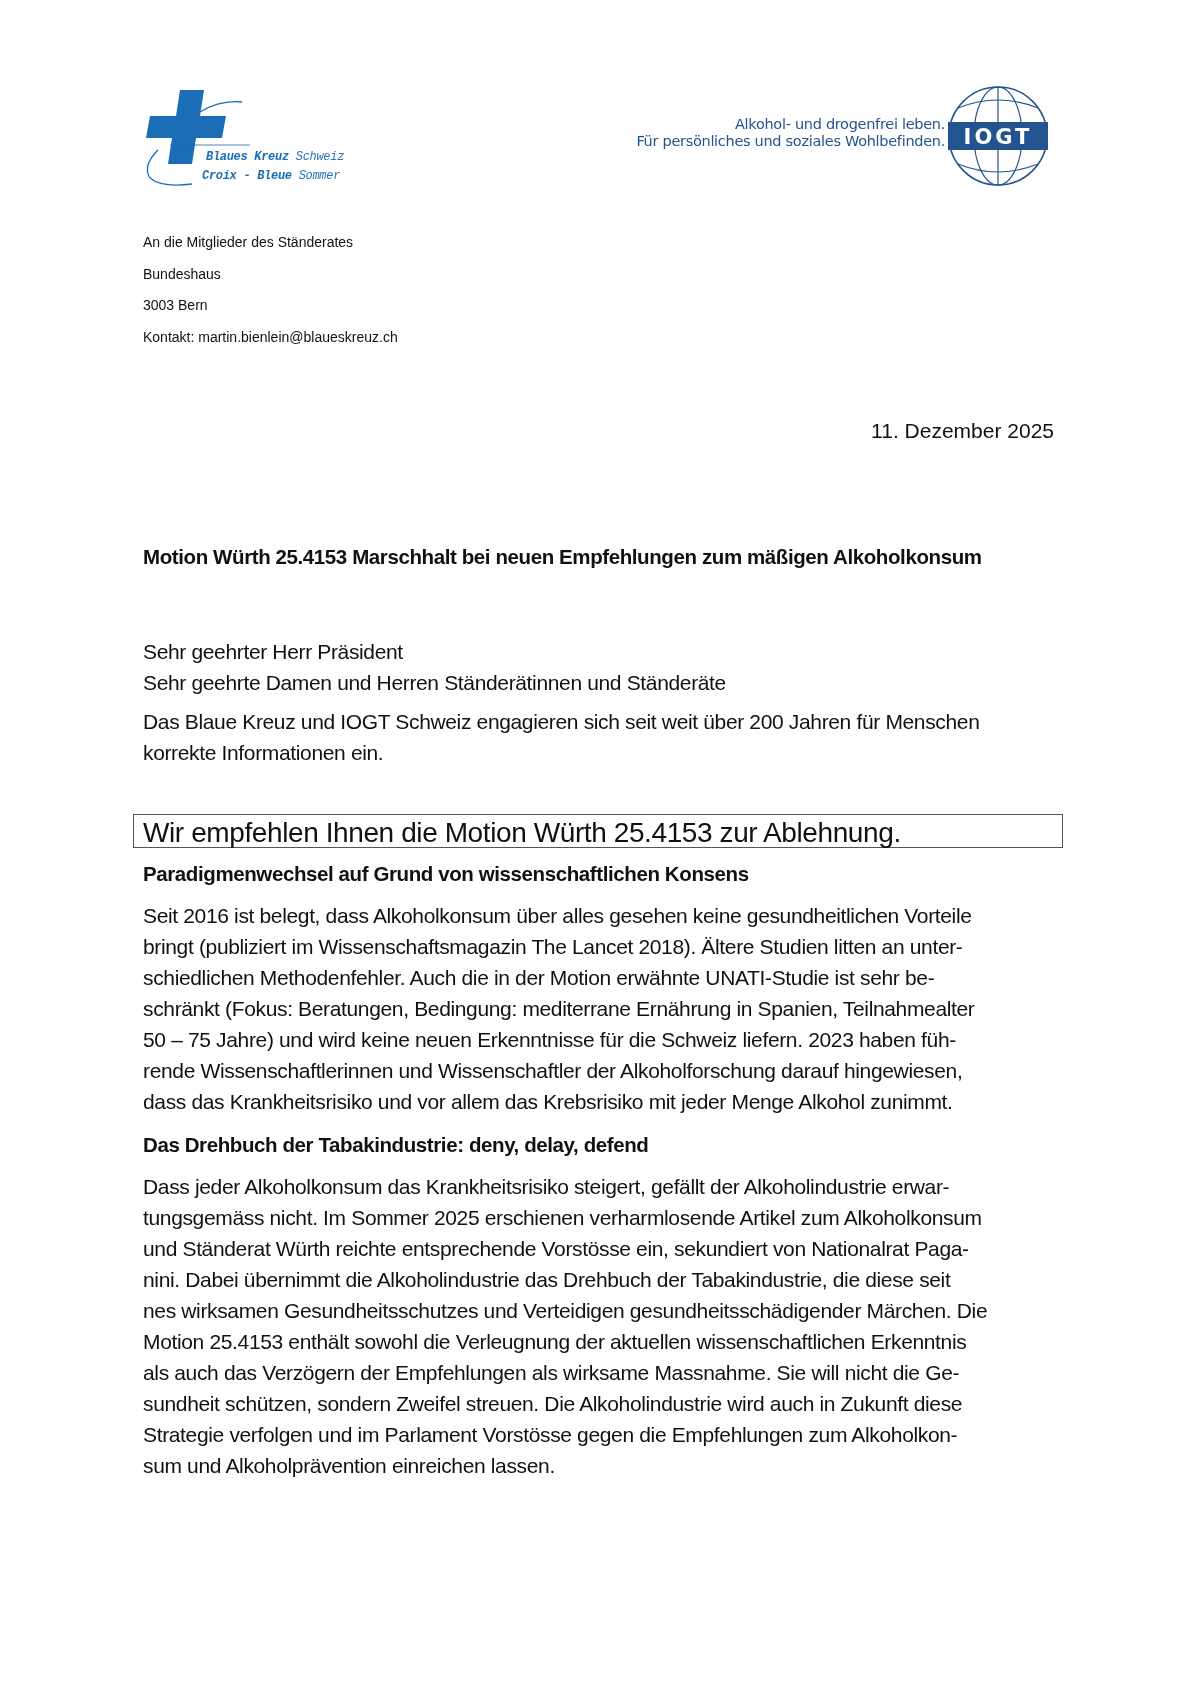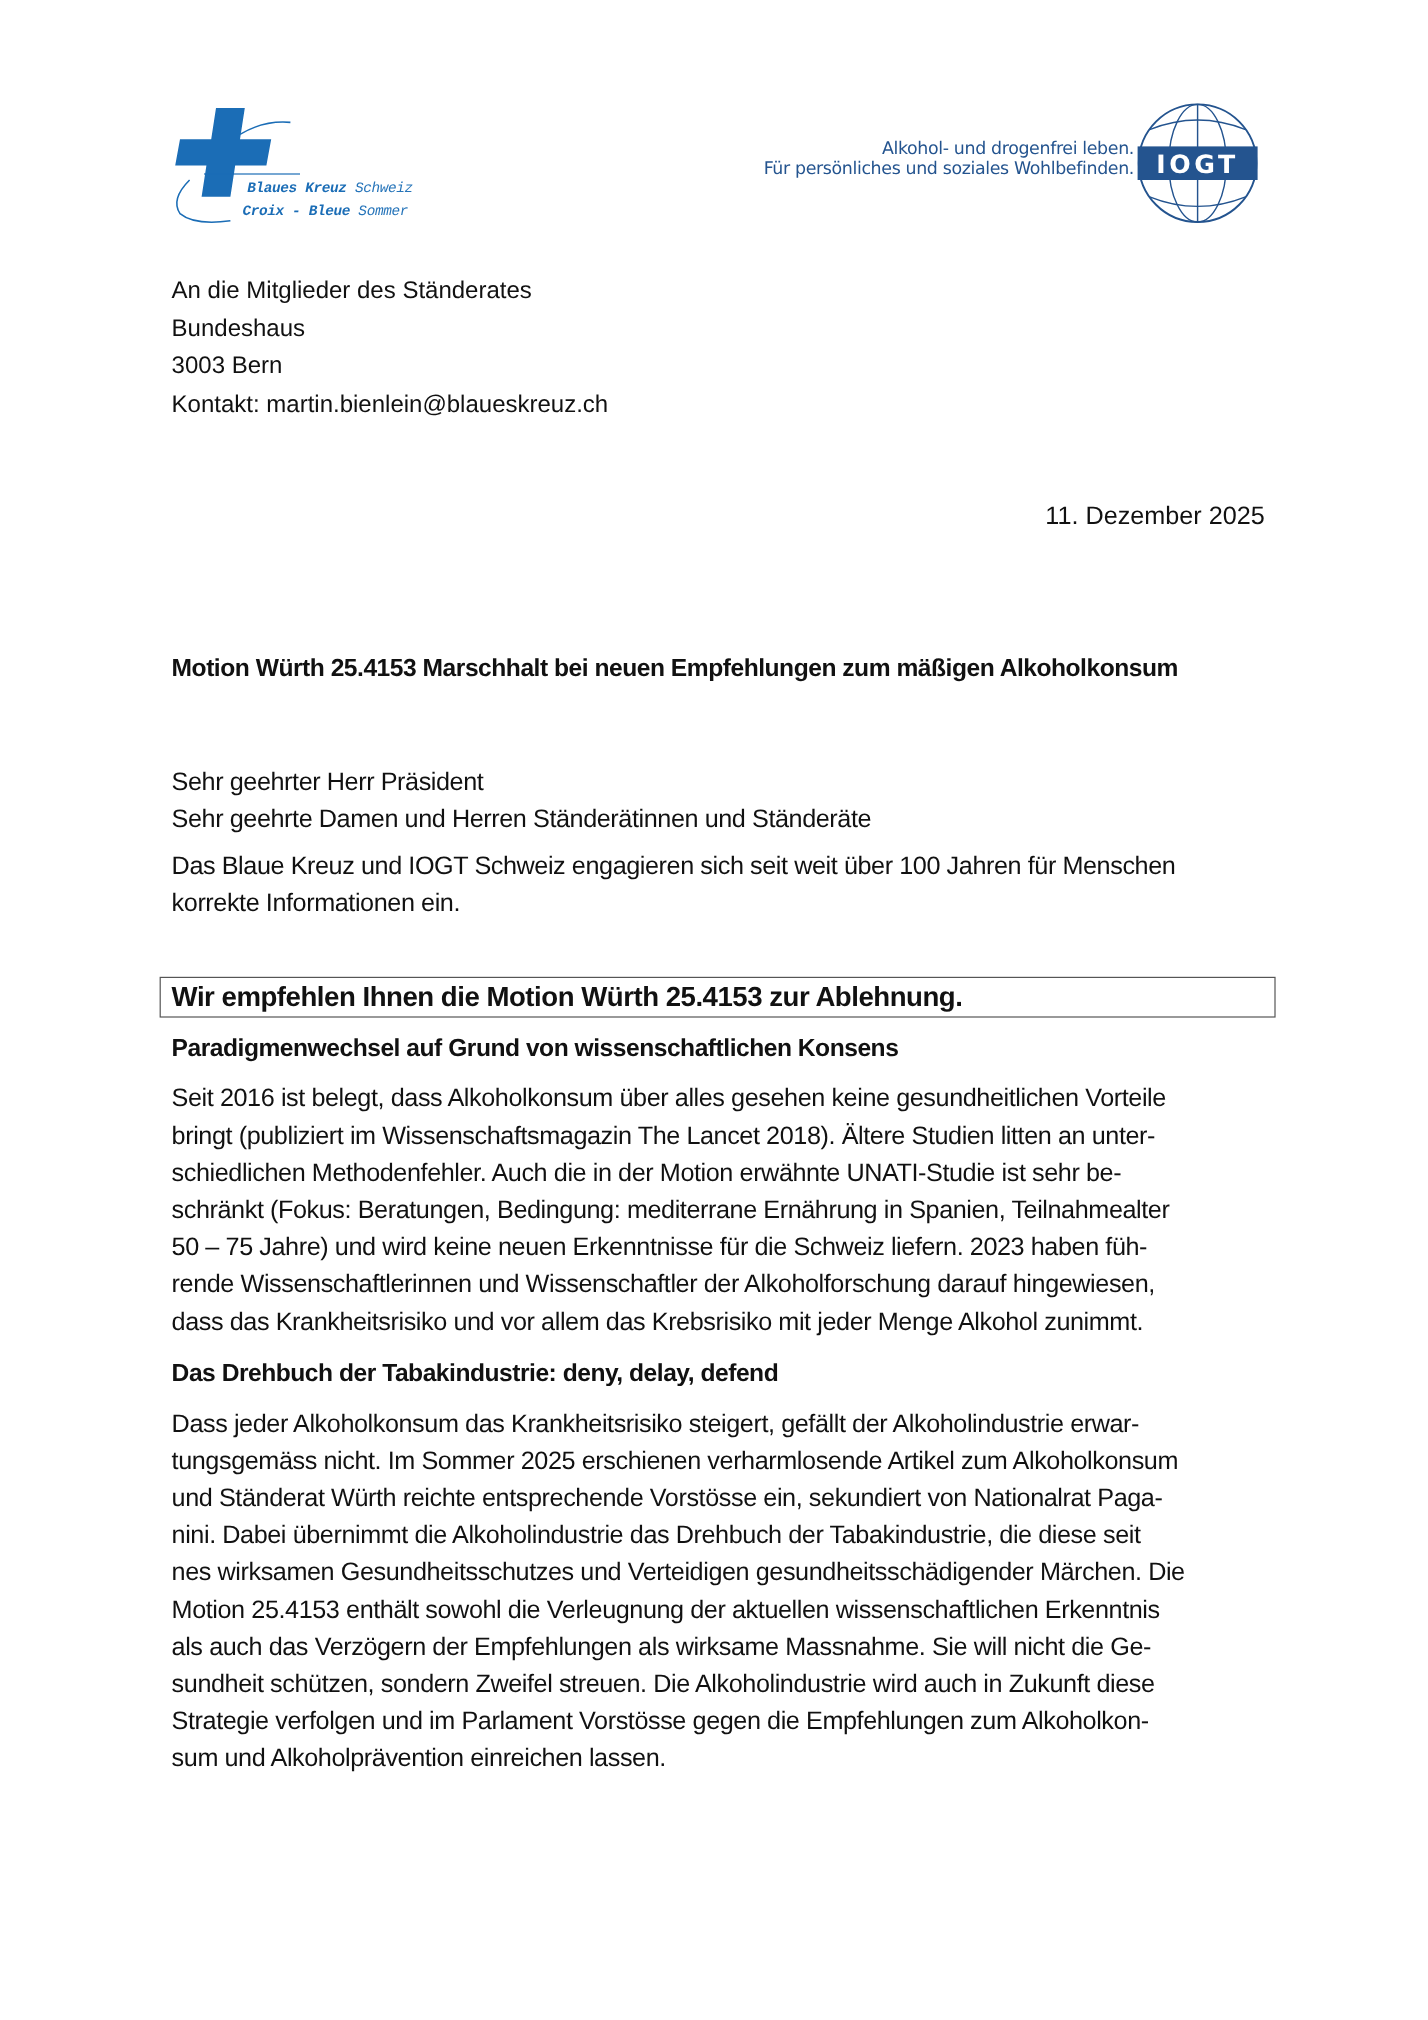--- a/index.html
+++ b/index.html
@@ -16,28 +16,28 @@
   .bk-line1 { left: 66px; top: 62px; }
   .bk-line2 { left: 62px; top: 81px; }
   .bk-bold { font-weight: bold; font-style: italic; }
   .bk-light { font-weight: normal; font-style: italic; opacity: 0.95; }
 
   .logo-iogt { position: absolute; left: 620px; top: 84px; width: 440px; height: 110px; }
   .iogt-tag { position: absolute; right: 115px; top: 32px; text-align: right; color: #24548f;
     font-size: 14.5px; line-height: 17px; font-family: "DejaVu Sans", sans-serif; letter-spacing: -0.3px; }
   .iogt-globe { position: absolute; right: 10px; top: 0; }
 
-  .addr { position: absolute; left: 143px; top: 227px; font-size: 20px; line-height: 31.5px; }
+  .addr { position: absolute; left: 143px; top: 227px; font-size: 14px; line-height: 31.5px; }
   .date { position: absolute; right: 136px; top: 419px; font-size: 21px; }
   .subject { position: absolute; left: 143px; top: 545px; font-size: 20.5px; font-weight: bold; letter-spacing: -0.4px; }
   .body { position: absolute; left: 143px; width: 920px; font-size: 21px; line-height: 31px; letter-spacing: -0.35px; }
   .greet { top: 636px; }
   .para1 { top: 706px; }
   .reco-box { position: absolute; left: 133px; top: 814px; width: 930px; height: 34px; border: 1.5px solid #555; box-sizing: border-box; }
-  .reco { position: absolute; left: 9px; top: 2px; font-size: 23px; font-weight: bold; letter-spacing: -0.4px; white-space: nowrap; }
+  .reco { position: absolute; left: 9px; top: 2px; font-size: 28px; font-weight: normal; letter-spacing: -0.4px; white-space: nowrap; }
   .h2 { position: absolute; left: 143px; font-size: 20.5px; font-weight: bold; letter-spacing: -0.4px; }
   .h2a { top: 862px; }
   .para2 { top: 900px; }
   .h2b { top: 1133px; }
   .para3 { top: 1171px; }
   .line { display: block; white-space: nowrap; }
 </style>
 </head>
 <body>
 
@@ -84,21 +84,21 @@
 <div class="date">11. Dezember 2025</div>
 
 <div class="subject">Motion Würth 25.4153 Marschhalt bei neuen Empfehlungen zum mäßigen Alkoholkonsum</div>
 
 <div class="body greet">
   <span class="line">Sehr geehrter Herr Präsident</span>
   <span class="line">Sehr geehrte Damen und Herren Ständerätinnen und Ständeräte</span>
 </div>
 
 <div class="body para1">
-  <span class="line">Das Blaue Kreuz und IOGT Schweiz engagieren sich seit weit über 100 Jahren für Menschen</span>
+  <span class="line">Das Blaue Kreuz und IOGT Schweiz engagieren sich seit weit über 200 Jahren für Menschen</span>
   <span class="line">korrekte Informationen ein.</span>
 </div>
 
 <div class="reco-box">
   <div class="reco">Wir empfehlen Ihnen die Motion Würth 25.4153 zur Ablehnung.</div>
 </div>
 
 <div class="h2 h2a">Paradigmenwechsel auf Grund von wissenschaftlichen Konsens</div>
 
 <div class="body para2">

